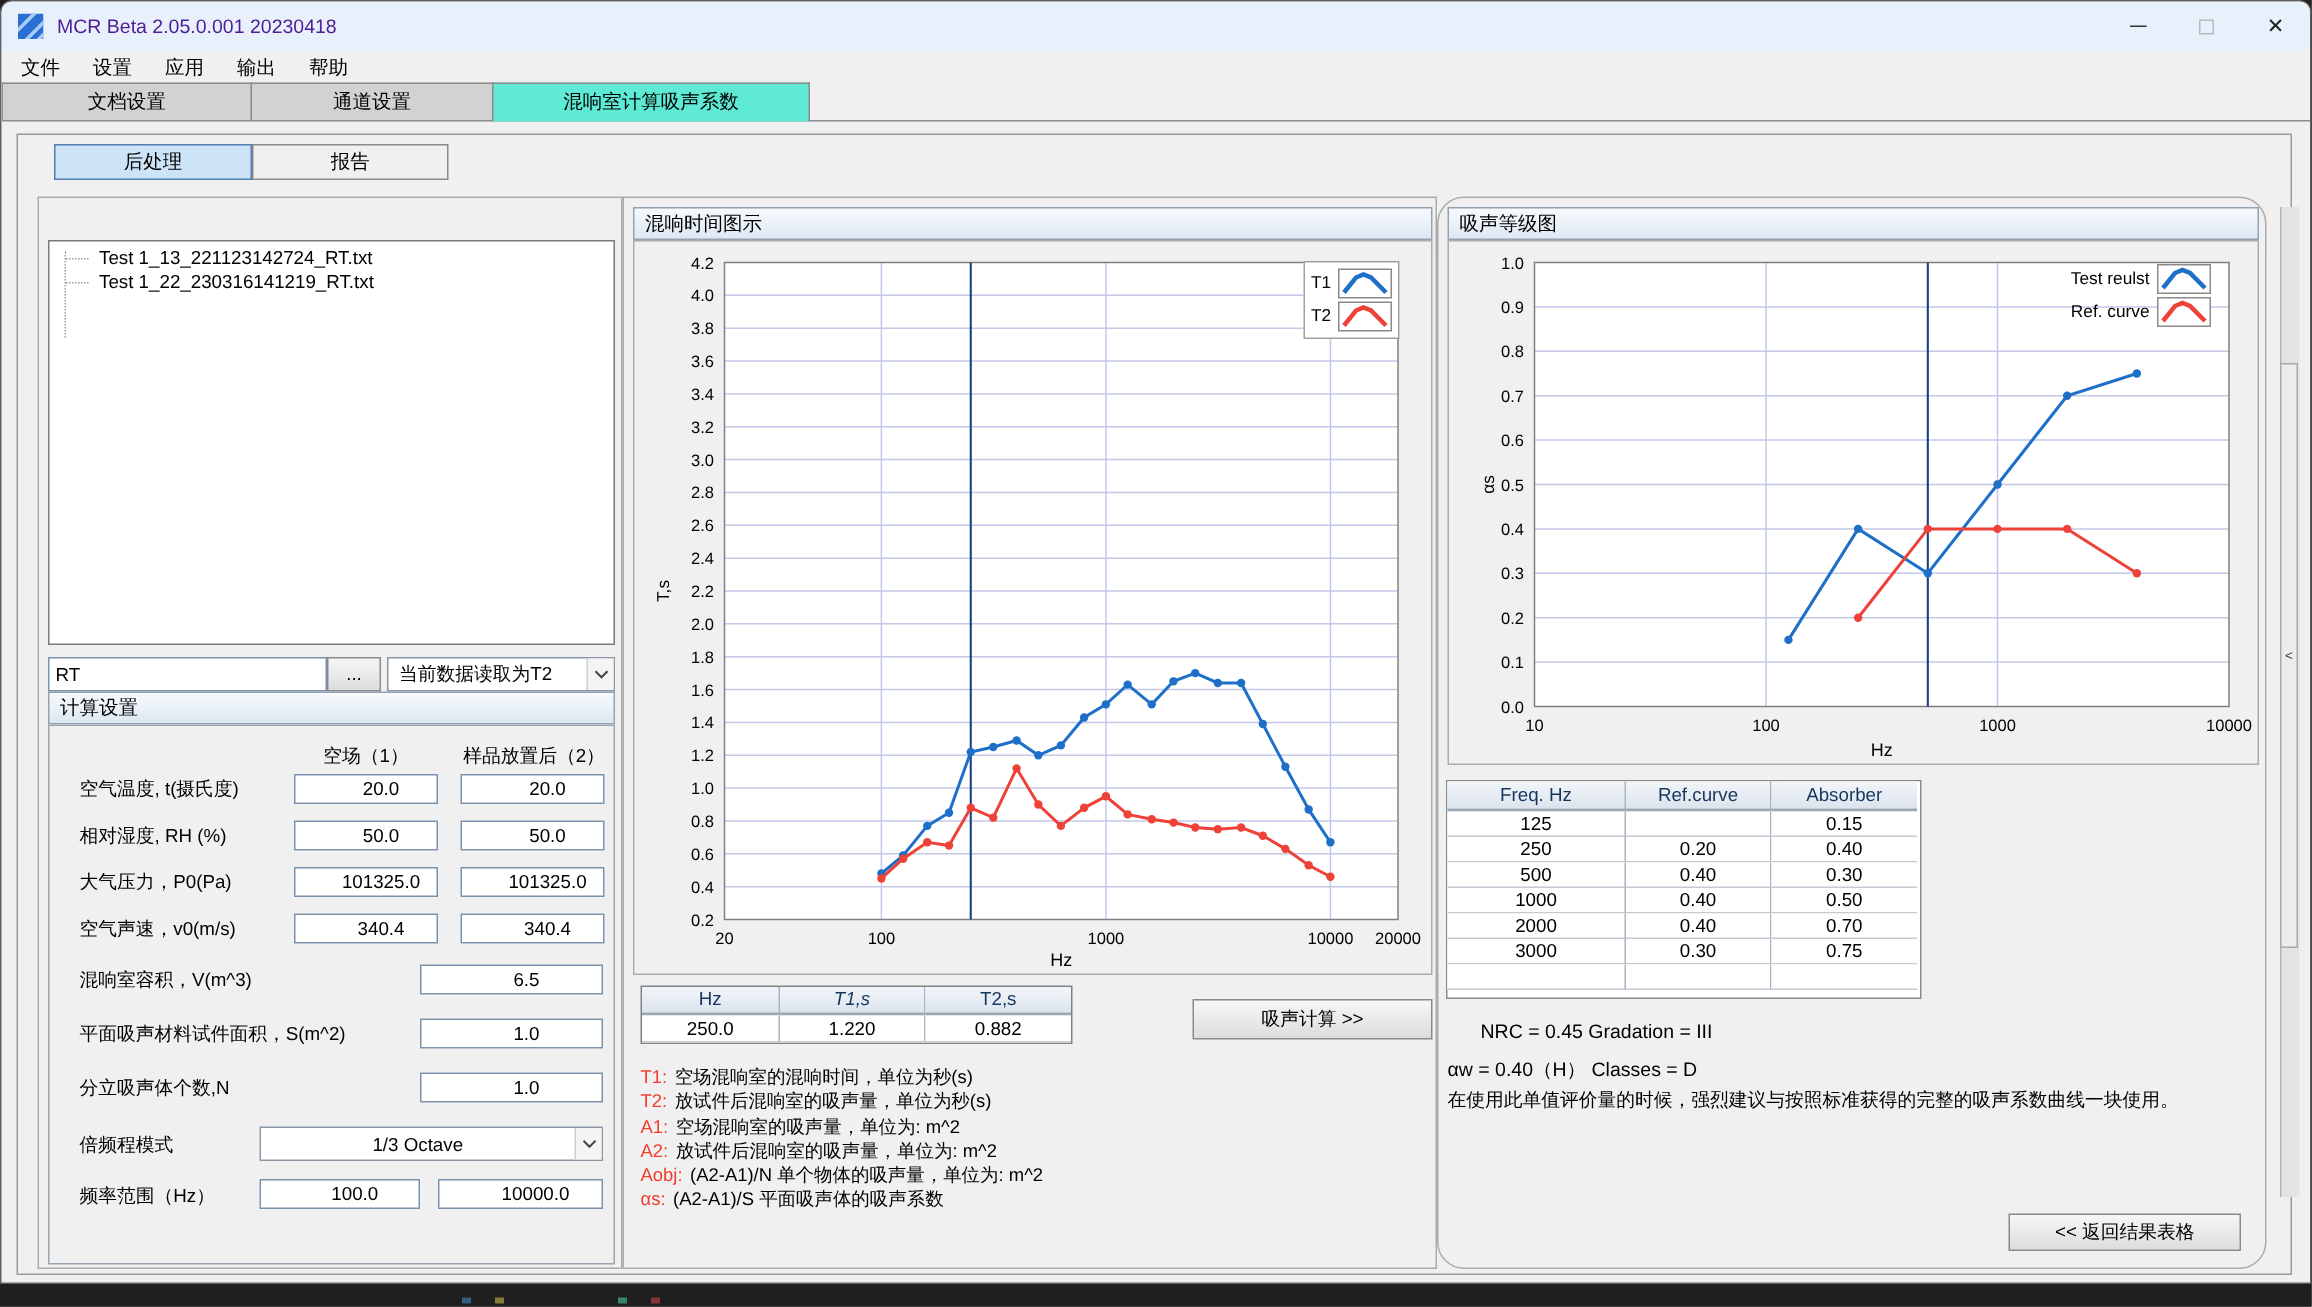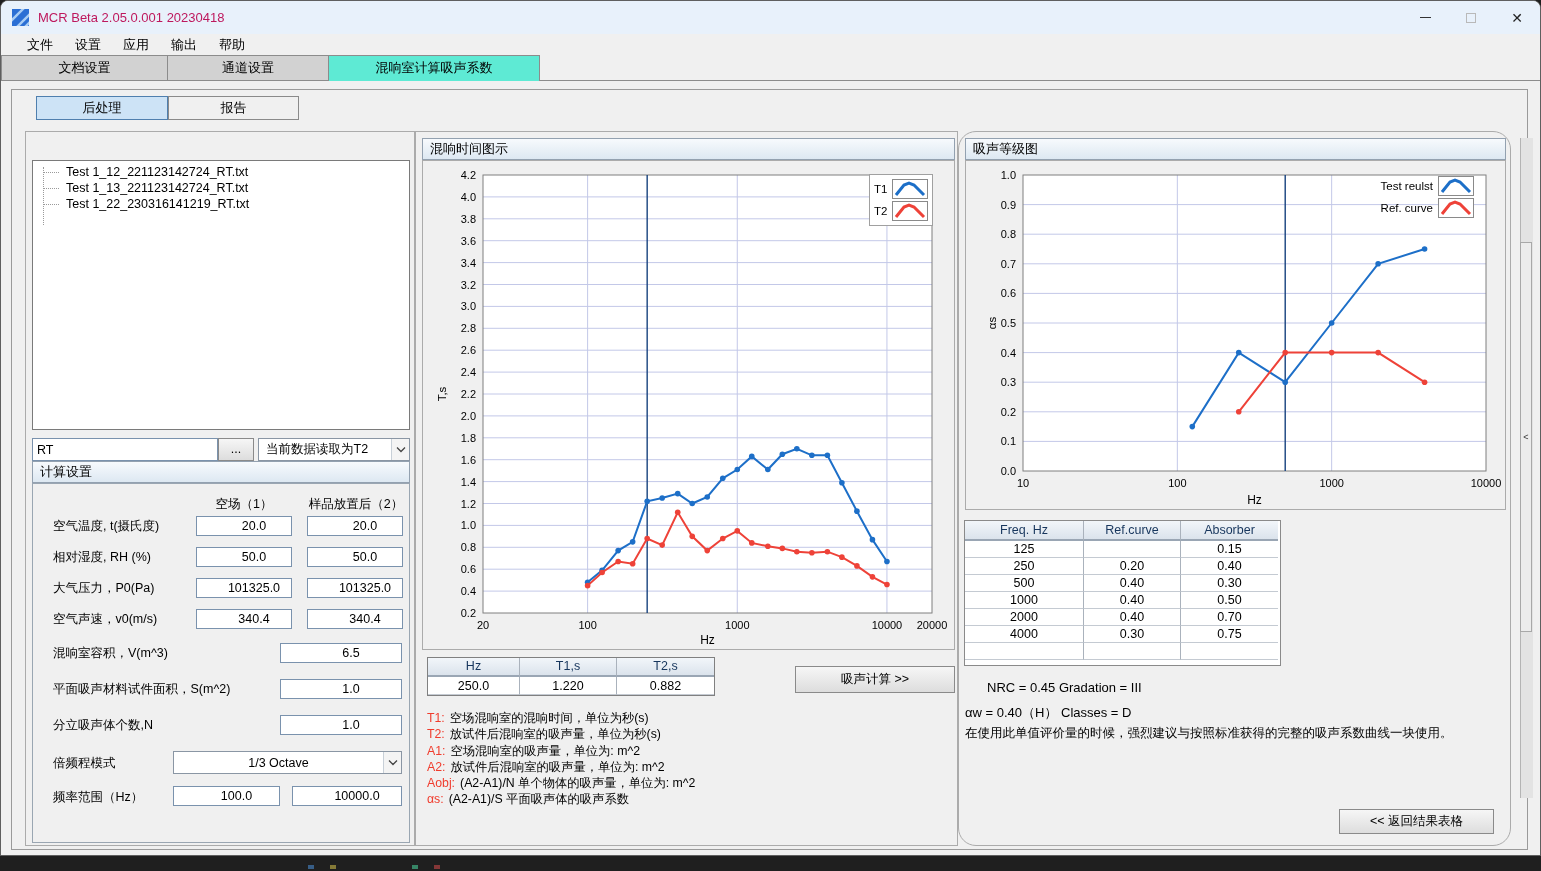--- a/index.html
+++ b/index.html
@@ -7,31 +7,31 @@
   body { font-family:"Liberation Sans","DejaVu Sans",sans-serif; font-size:12.5px; color:#000; }
   .screen { position:relative; width:1541px; height:871px; background:#1f1f1f; overflow:hidden; }
   .window { position:absolute; left:0; top:0; right:0; bottom:15px; background:#f0f0f0;
             border:1px solid #5f5f5f; border-radius:8px 8px 0 0; overflow:hidden; }
   .abs { position:absolute; }
 
   
   .titlebar { position:absolute; left:0; top:0; right:0; height:33px; background:#e8f1fb;
               display:flex; align-items:center; }
   .app-icon { width:17px; height:17px; margin-left:11px; flex:0 0 auto; }
-  .title-text { margin-left:9px; font-size:13px; color:#be185d; }
+  .title-text { margin-left:9px; font-size:13px; color:#4c1d95; }
   .win-controls { margin-left:auto; display:flex; height:100%; align-items:center; }
   .win-btn { width:46px; height:100%; display:flex; align-items:center; justify-content:center;
              font-size:13px; color:#222; }
   .max-glyph { width:10px; height:10px; border:1px solid #b9b9b9; }
   .min-glyph { width:11px; height:0; border-top:1.6px solid #333; }
   .close-glyph { font-size:14px; }
 
   
   .menubar { position:absolute; left:0; top:33px; right:0; height:22px; background:#f0f0f0;
-             display:flex; align-items:center; padding-left:15px;font-family:Liberation Mono, monospace; }
+             display:flex; align-items:center; padding-left:2px;font-family:Liberation Mono, monospace; }
   .menu-item { padding:2px 11px; font-size:13px; }
 
   
   .tabstrip { position:absolute; left:0; top:55px; right:0; height:25px; background:#f0f0f0;
               border-bottom:1px solid #8c8c8c; display:flex; align-items:flex-end; }
   .tab { height:25px; line-height:24px; text-align:center; font-size:13px; background:#d2d2d2;
          border:1px solid #8c8c8c; border-bottom:none; margin-right:-1px; }
   .tab.active { background:#5eead4; height:26px; margin-bottom:-1px; }
 
   
@@ -136,24 +136,20 @@
     <div class="page">
       <div id="subtabs">
           <div class="subtab active" style="left: 24px; width: 132px;">后处理</div>
           <div class="subtab" style="left: 156px; width: 131px;">报告</div>
         </div>
 
       <div class="colbox" style="left:13px; top:41px; width:390px; height:715px;">
 
         <div class="listbox" id="filelist" style="left:6px; top:28px; width:378px; height:270px;">
           <span class="tree-rail"></span>
-        <div class="file-row">
-              <span class="stub"></span>
-              <span class="file-label">Test 1_12_221123142724_RT.txt</span>
-            </div>
             <div class="file-row">
               <span class="stub"></span>
               <span class="file-label">Test 1_13_221123142724_RT.txt</span>
             </div>
             <div class="file-row">
               <span class="stub"></span>
               <span class="file-label">Test 1_22_230316141219_RT.txt</span>
             </div>
           </div>
 
@@ -319,21 +315,21 @@
                 <span class="legend-glyph"><svg width="34" height="18">
                     <polyline points="3,15 11,5 16,3 21,5 31,15" fill="none" stroke="#ee4238" stroke-width="3"></polyline>
                   </svg></span>
               </div>
             </div>
         </div>
 
         <div class="datatable" id="rttable" style="left:11px; top:525px; width:288px;">
             <div class="dt-row dt-head">
               <div class="dt-cell" style="width: 92px; height: 19px; line-height: 17px;">Hz</div>
-              <div class="dt-cell" style="width: 97px; height: 19px; line-height: 17px;">T1,s</div>
+              <div class="dt-cell" style="width: 97px; height: 19px; line-height: 17px; font-style: italic;">T1,s</div>
               <div class="dt-cell" style="width: 97px; height: 19px; line-height: 17px;">T2,s</div>
             </div>
             <div class="dt-row">
               <div class="dt-cell" style="width: 92px; height: 18px; line-height: 18px; background: rgb(255, 255, 255);">250.0</div>
               <div class="dt-cell" style="width: 97px; height: 18px; line-height: 18px; background: rgb(255, 255, 255);">1.220</div>
               <div class="dt-cell" style="width: 97px; height: 18px; line-height: 18px; background: rgb(255, 255, 255);">0.882</div>
             </div>
           </div>
 
         <div class="btn abs" style="left:379px; top:534px; width:160px; height:27px; line-height:25px;">吸声计算 &gt;&gt;</div>
@@ -438,21 +434,21 @@
                 <div class="dt-cell" style="width: 119px; height: 17px; line-height: 17px; background: rgb(255, 255, 255);">1000</div>
                 <div class="dt-cell" style="width: 97px; height: 17px; line-height: 17px; background: rgb(255, 255, 255);">0.40</div>
                 <div class="dt-cell" style="width: 97px; height: 17px; line-height: 17px; background: rgb(255, 255, 255);">0.50</div>
               </div>
               <div class="dt-row">
                 <div class="dt-cell" style="width: 119px; height: 17px; line-height: 17px; background: rgb(255, 255, 255);">2000</div>
                 <div class="dt-cell" style="width: 97px; height: 17px; line-height: 17px; background: rgb(255, 255, 255);">0.40</div>
                 <div class="dt-cell" style="width: 97px; height: 17px; line-height: 17px; background: rgb(255, 255, 255);">0.70</div>
               </div>
               <div class="dt-row">
-                <div class="dt-cell" style="width: 119px; height: 17px; line-height: 17px; background: rgb(255, 255, 255);">4000</div>
+                <div class="dt-cell" style="width: 119px; height: 17px; line-height: 17px; background: rgb(255, 255, 255);">3000</div>
                 <div class="dt-cell" style="width: 97px; height: 17px; line-height: 17px; background: rgb(255, 255, 255);">0.30</div>
                 <div class="dt-cell" style="width: 97px; height: 17px; line-height: 17px; background: rgb(255, 255, 255);">0.75</div>
               </div>
               <div class="dt-row">
                 <div class="dt-cell" style="width: 119px; height: 17px; line-height: 17px; background: rgb(255, 255, 255);"></div>
                 <div class="dt-cell" style="width: 97px; height: 17px; line-height: 17px; background: rgb(255, 255, 255);"></div>
                 <div class="dt-cell" style="width: 97px; height: 17px; line-height: 17px; background: rgb(255, 255, 255);"></div>
               </div>
             </div>
         </div>

